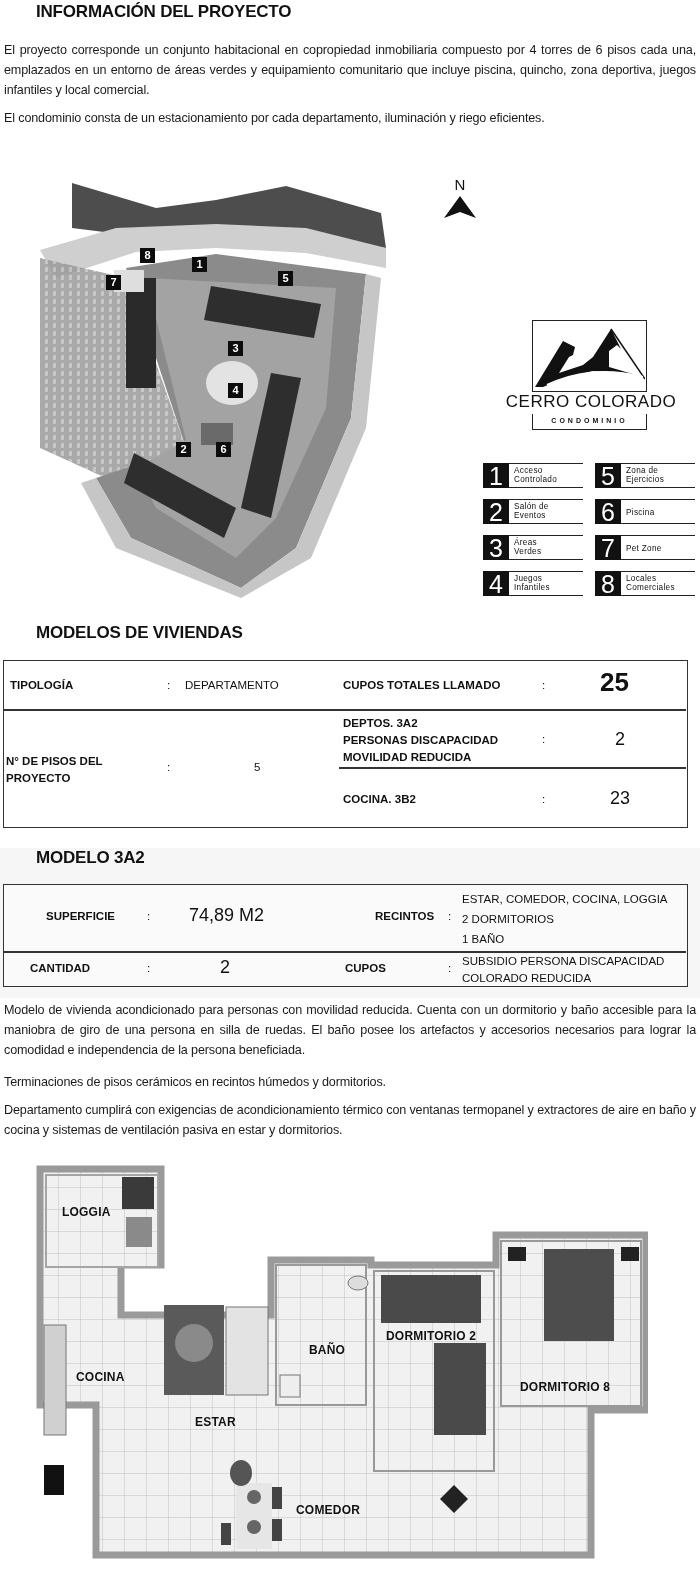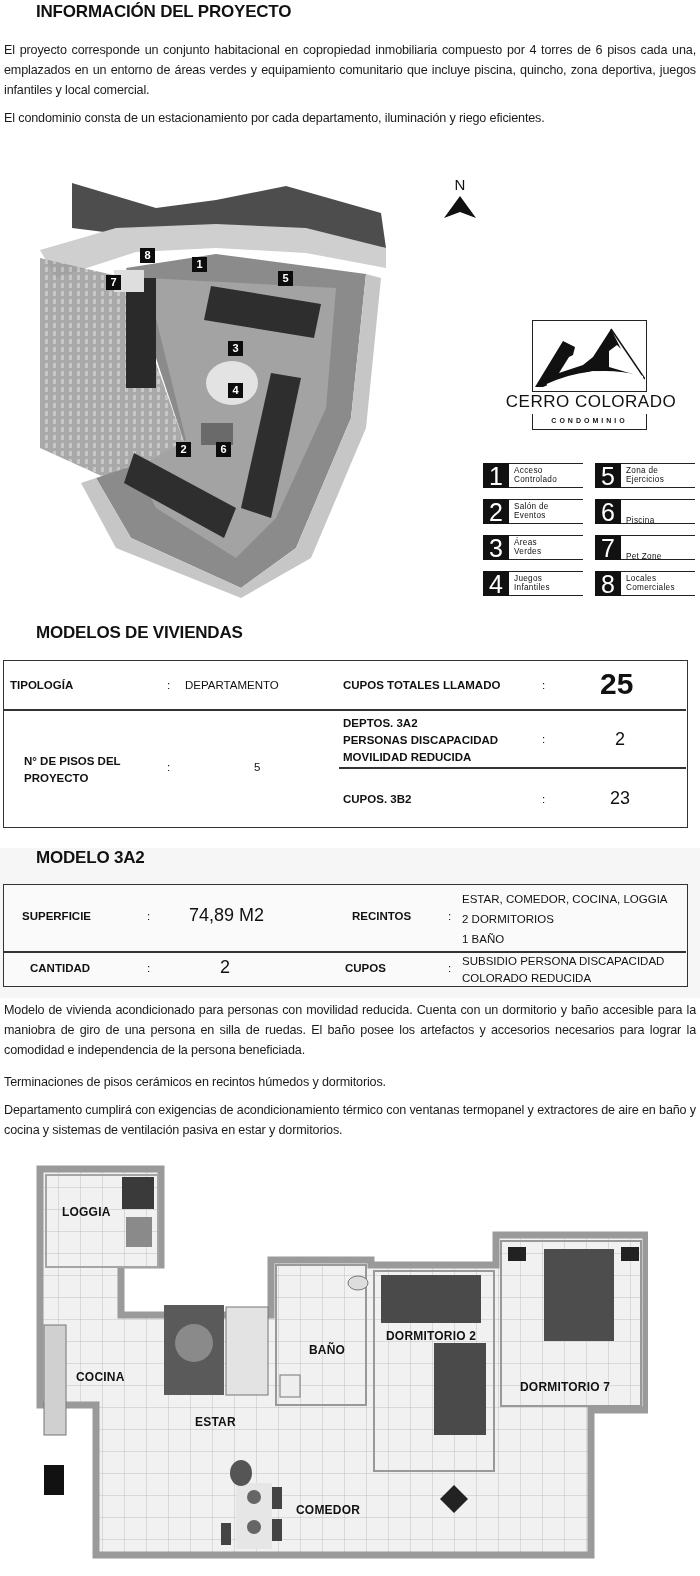--- a/index.html
+++ b/index.html
@@ -18,21 +18,21 @@
 
     .logo { position: absolute; left: 486px; top: 320px; width: 210px; height: 112px; }
     .logo-box { position: absolute; left: 46px; top: 0; width: 115px; height: 72px; border: 1.5px solid #222; }
     .logo-title { position: absolute; left: 0; top: 72px; width: 210px; text-align: center; font-size: 17px; letter-spacing: 0.5px; color: #111; }
     .logo-sub { position: absolute; left: 46px; top: 94px; width: 115px; height: 16px; border-left: 1.5px solid #222; border-right: 1.5px solid #222; border-bottom: 1.5px solid #222; text-align: center; font-size: 7px; font-weight: bold; letter-spacing: 3px; line-height: 14px; color: #111; }
 
     .legend { position: absolute; left: 483px; top: 463px; width: 214px; }
     .legend-item { position: absolute; width: 100px; height: 25px; border-top: 1.5px solid #222; border-bottom: 1.5px solid #222; }
     .legend-num { position: absolute; left: 0; top: -1.5px; width: 26px; height: 25px; background: #111; color: #fff; font-size: 25px; line-height: 26px; text-align: center; font-weight: normal; }
     .legend-label { position: absolute; left: 31px; top: 2px; font-size: 8.2px; line-height: 9px; color: #111; letter-spacing: 0.3px; }
-    .legend-label.single { top: 16px; }
+    .legend-label.single { top: 8px; }
 
     
     .tbl { position: absolute; left: 3px; width: 685px; border: 1.5px solid #333; }
     .cell { position: absolute; font-size: 11.5px; color: #111; }
     .b { font-weight: bold; }
     .hline { position: absolute; height: 1.5px; background: #333; }
 
     .floorplan { position: absolute; left: 36px; top: 1165px; width: 612px; height: 400px; }
     .room-label { position: absolute; font-weight: bold; font-size: 12px; color: #111; letter-spacing: 0.2px; }
 
@@ -149,49 +149,49 @@
 <div class="tbl" style="top:660px; height:168px;">
   <div class="hline" style="left:0; top:48px; width:682px;"></div>
   <div class="hline" style="left:335px; top:106px; width:347px;"></div>
 
   <div class="cell b" style="left:6px; top:18px;">TIPOLOGÍA</div>
   <div class="cell" style="left:163px; top:18px;">:</div>
   <div class="cell" style="left:181px; top:18px;">DEPARTAMENTO</div>
 
   <div class="cell b" style="left:339px; top:18px;">CUPOS TOTALES LLAMADO</div>
   <div class="cell" style="left:538px; top:18px;">:</div>
-  <div class="cell b" style="left:596px; top:6px; font-size:30px;">25</div>
-
-  <div class="cell b" style="left:20px; top:92px; white-space:pre; line-height:17px;">N° DE PISOS DEL
+  <div class="cell b" style="left:596px; top:6px; font-size:26px;">25</div>
+
+  <div class="cell b" style="left:2px; top:92px; white-space:pre; line-height:17px;">N° DE PISOS DEL
 PROYECTO</div>
   <div class="cell" style="left:163px; top:100px;">:</div>
   <div class="cell" style="left:250px; top:100px;">5</div>
 
   <div class="cell b" style="left:339px; top:54px; white-space:pre; line-height:17px;">DEPTOS. 3A2
 PERSONAS DISCAPACIDAD
 MOVILIDAD REDUCIDA</div>
   <div class="cell" style="left:538px; top:72px;">:</div>
   <div class="cell" style="left:611px; top:68px; font-size:18px;">2</div>
 
-  <div class="cell b" style="left:339px; top:132px;">CUPOS. 3B2</div>
+  <div class="cell b" style="left:339px; top:132px;">COCINA. 3B2</div>
   <div class="cell" style="left:538px; top:132px;">:</div>
   <div class="cell" style="left:606px; top:127px; font-size:18px;">23</div>
 </div>
 
 <div class="grey-band"></div>
 <div class="h1" style="top:848px;">MODELO 3A2</div>
 
 <div class="tbl" style="top:884px; height:103px; background:#fafafa;">
   <div class="hline" style="left:0; top:66px; width:682px;"></div>
 
-  <div class="cell b" style="left:18px; top:25px;">SUPERFICIE</div>
+  <div class="cell b" style="left:42px; top:25px;">SUPERFICIE</div>
   <div class="cell" style="left:143px; top:25px;">:</div>
   <div class="cell" style="left:185px; top:20px; font-size:18px;">74,89 M2</div>
 
-  <div class="cell b" style="left:326px; top:25px;padding-left:22px;">RECINTOS</div>
+  <div class="cell b" style="left:349px; top:25px;padding-left:22px;">RECINTOS</div>
   <div class="cell" style="left:444px; top:25px;">:</div>
   <div class="cell" style="left:458px; top:4px; white-space:pre; line-height:20px; font-size:11.5px;">ESTAR, COMEDOR, COCINA, LOGGIA
 2 DORMITORIOS
 1 BAÑO</div>
 
   <div class="cell b" style="left:26px; top:77px;">CANTIDAD</div>
   <div class="cell" style="left:143px; top:77px;">:</div>
   <div class="cell" style="left:216px; top:72px; font-size:18px;">2</div>
 
   <div class="cell b" style="left:341px; top:77px;">CUPOS</div>
@@ -246,15 +246,15 @@
     <rect x="236" y="322" width="10" height="22" fill="#444"></rect>
     <rect x="236" y="354" width="10" height="22" fill="#444"></rect>
     <rect x="185" y="358" width="10" height="22" fill="#444"></rect>
     <path d="M418 320 L432 334 L418 348 L404 334 Z" fill="#222"></path>
   </svg>
   <div class="room-label" style="left:26px; top:40px;">LOGGIA</div>
   <div class="room-label" style="left:40px; top:205px;">COCINA</div>
   <div class="room-label" style="left:134px; top:250px;padding-left:25px;">ESTAR</div>
   <div class="room-label" style="left:273px; top:178px;">BAÑO</div>
   <div class="room-label" style="left:350px; top:164px;">DORMITORIO 2</div>
-  <div class="room-label" style="left:484px; top:215px;">DORMITORIO 7</div>
+  <div class="room-label" style="left:484px; top:215px;">DORMITORIO 8</div>
   <div class="room-label" style="left:260px; top:338px;">COMEDOR</div>
 </div>
 
 </body></html>

